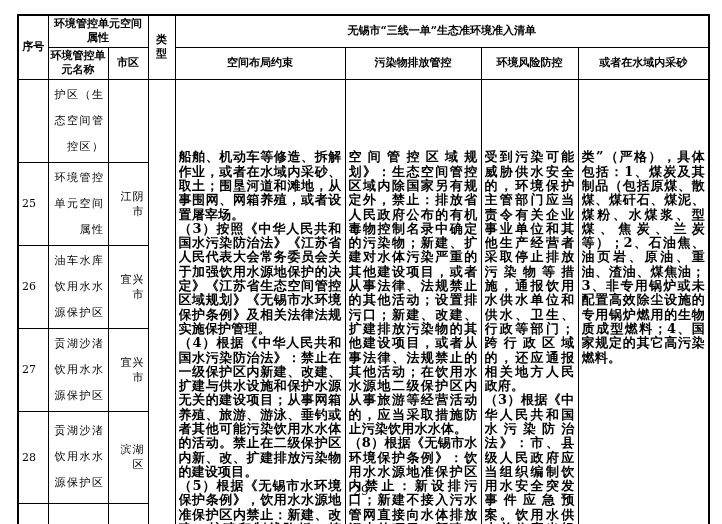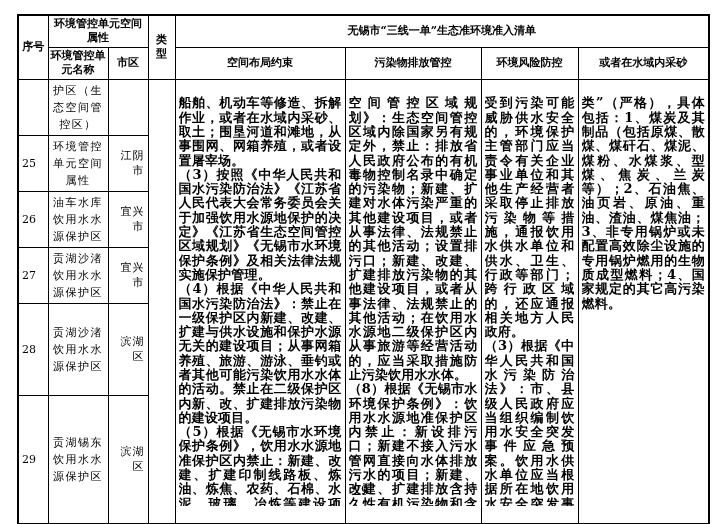--- a/index.html
+++ b/index.html
@@ -42,22 +42,22 @@
   tr.hdr1 { height: 18px; }
   tr.hdr2 { height: 26px; }
   tr.r0 { height: 53px; }
   tr.r1 { height: 46px; }
   tr.r2 { height: 47px; }
   tr.r3 { height: 49px; }
   tr.r4 { height: 92px; }
   tr.r5 { height: 129px; }
   .cell-serial { text-align: left; }
   .cell-name {
-    text-align: center;
-    line-height: 17px;
+    text-align: right;
+    line-height: 26px;
     letter-spacing: 1.5px;
     word-break: break-all;
   }
   .cell-district { text-align: right; letter-spacing: 1px; }
   .type-inner { width: 1.1em; margin: 16px auto; word-break: break-all; }
   .content-cell { vertical-align: top; padding: 2px 3px; }
   .content-text {
     white-space: pre-wrap;
     text-align: justify;
     word-break: break-all;

